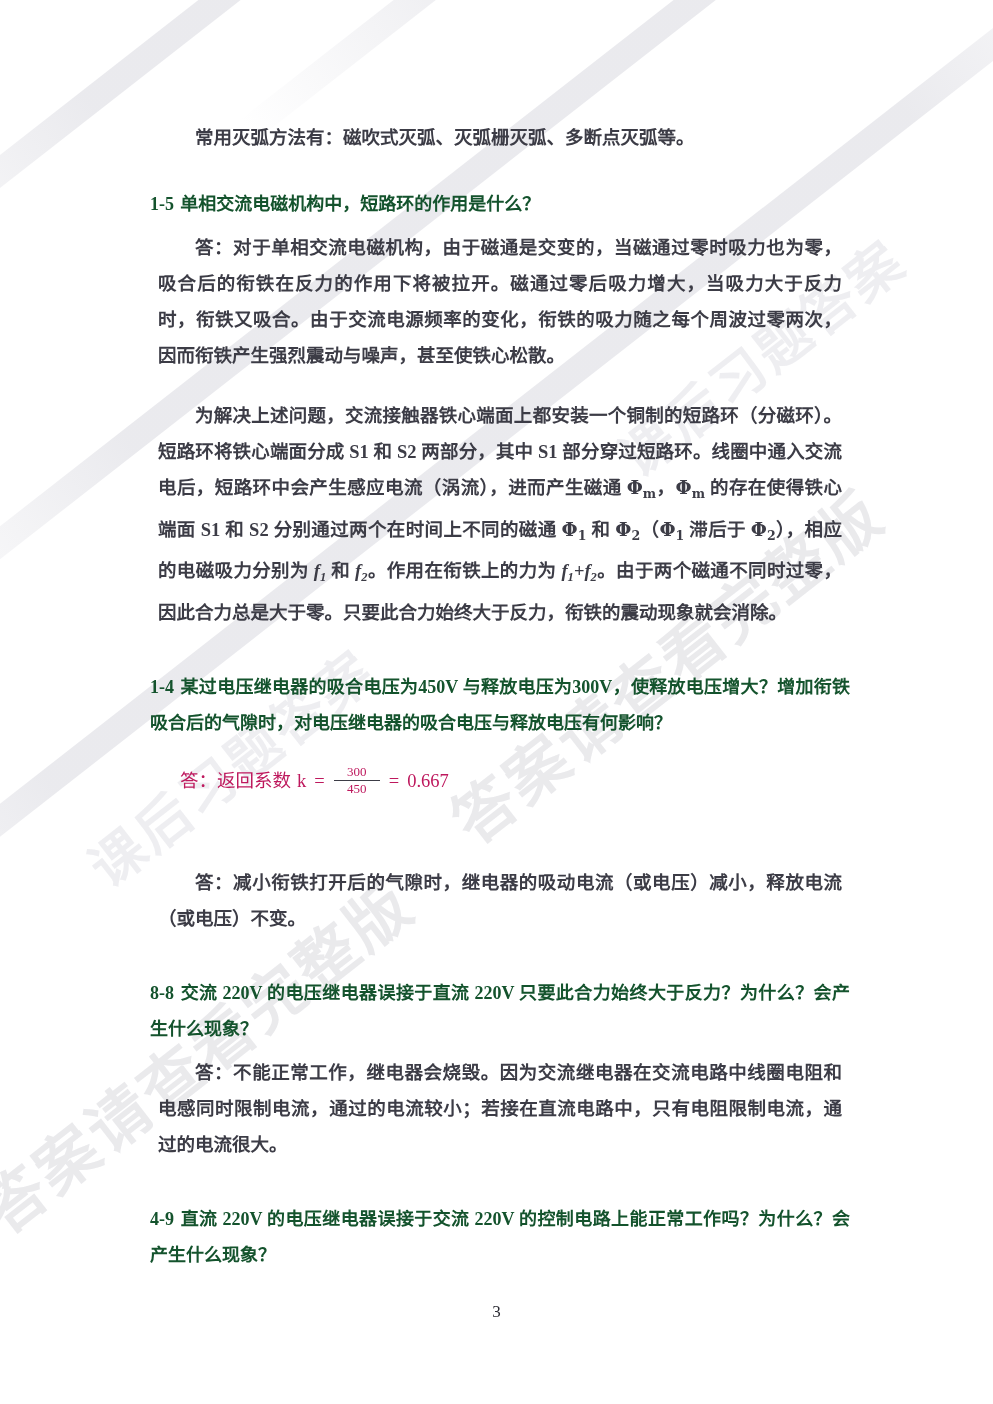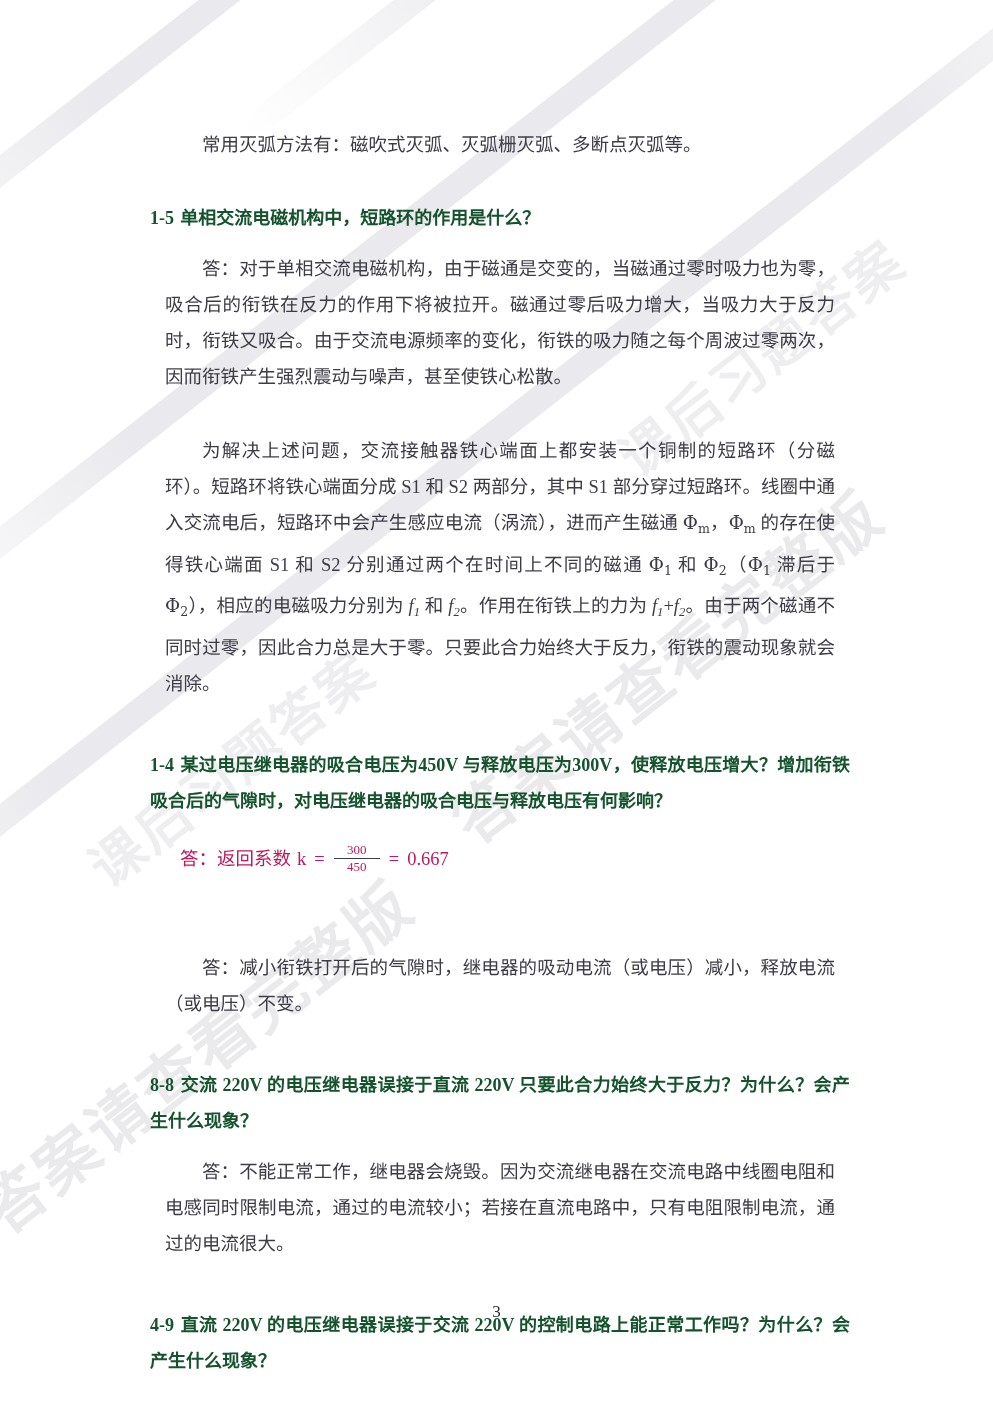--- a/index.html
+++ b/index.html
@@ -56,23 +56,24 @@
     z-index: 2;
     padding: 0 143px 0 150px;
     box-sizing: border-box;
     height: 100%;
   }
 
   .para {
     color: #3c3c46;
     font-size: 18.5px;
     line-height: 36px;
-    margin: 15px;
+    margin: 8px;
     text-align: justify;
     text-justify: inter-ideograph;
+    font-weight: bold;
   }
   .indent2 { text-indent: 2em; }
 
   .qhead {
     font-weight: 700;
     color: #14532d;
     font-size: 18px;
     line-height: 36px;
     margin: 0;
     text-align: justify;

